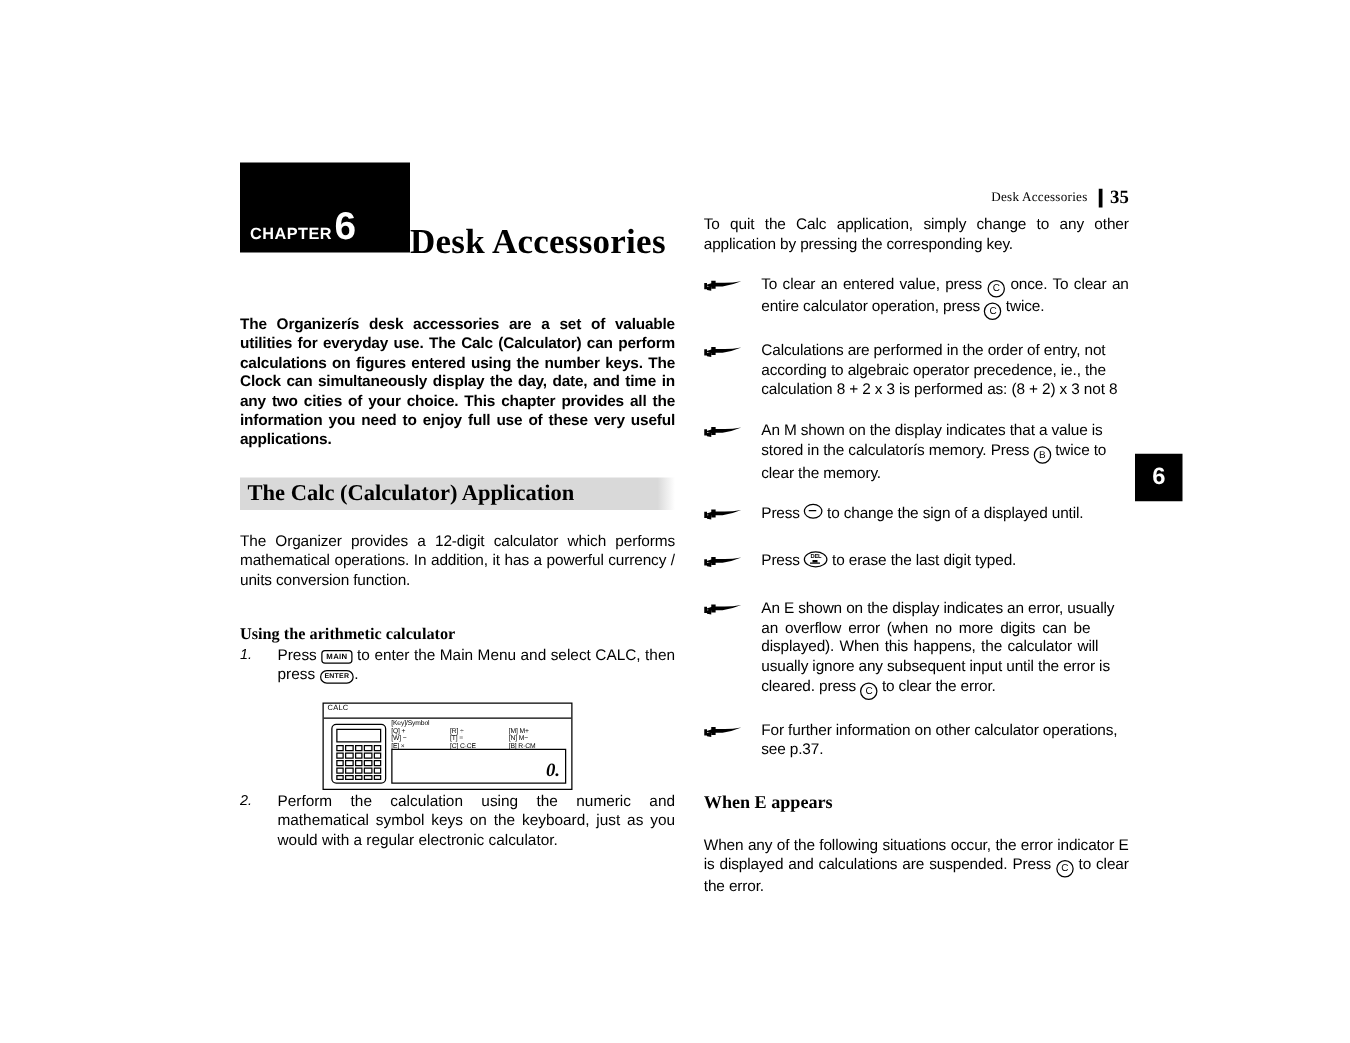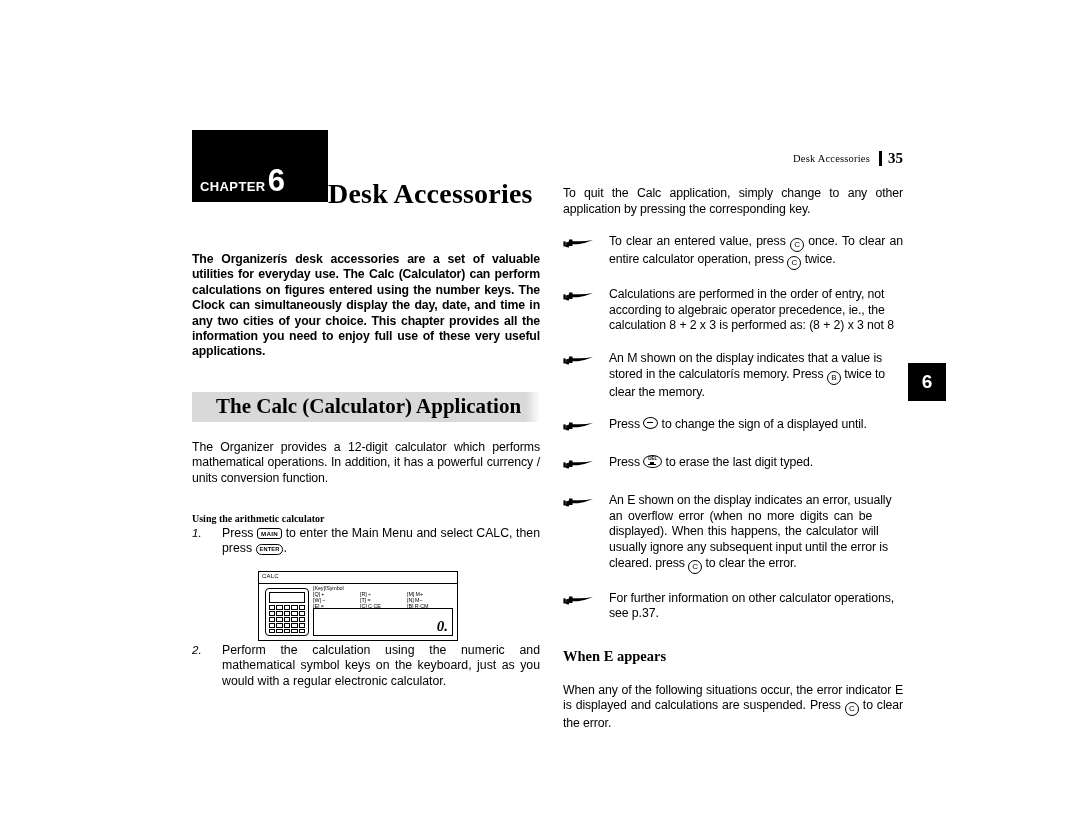--- a/index.html
+++ b/index.html
@@ -69,45 +69,45 @@
     margin-top: 50px;
     font-family: "Liberation Sans", sans-serif;
     font-weight: bold;
     font-size: 12.3px;
     line-height: 15.4px;
     text-align: justify;
     letter-spacing: -.15px;
   }
 
   .section-heading {
-    margin-top: 32px;
+    margin-top: 22px;
     background: linear-gradient(to right, #d9d9d9 0%, #d9d9d9 96%, #ffffff 100%);
-    padding: 2px 0 3px 24px;
+    padding: 2px 0 3px 6px;
     font-family: "Liberation Serif", serif;
     font-weight: bold;
-    font-size: 21px;
+    font-size: 18px;
   }
   .section-heading .hd-text {
     background: transparent;
   }
 
   .body-par {
     font-family: "Liberation Sans", sans-serif;
     font-size: 12.3px;
     line-height: 15.6px;
     text-align: justify;
     letter-spacing: -.1px;
   }
   .gap-18 { margin-top: 18px; }
   .gap-24 { margin-top: 24px; }
 
   .sub-heading {
     font-family: "Liberation Serif", serif;
     font-weight: bold;
-    font-size: 10px;
+    font-size: 13px;
     margin-top: 26px;
     margin-bottom: 2px;
   }
 
   .step {
     display: flex;
     font-family: "Liberation Sans", sans-serif;
     font-size: 12.3px;
     line-height: 15.6px;
     margin-top: 2px;
@@ -340,21 +340,20 @@
     font-weight: bold;
     font-size: 15px;
   }
 
   .r-par {
     font-family: "Liberation Sans", sans-serif;
     font-size: 12.3px;
     line-height: 15.6px;
     text-align: justify;
     letter-spacing: -.1px;
-    margin-top: 14px;
   }
   .bullet {
     display: flex;
     margin-top: 17px;
   }
   .bullet-hand {
     flex: 0 0 46px;
     width: 46px;
     padding-top: 3px;
   }

